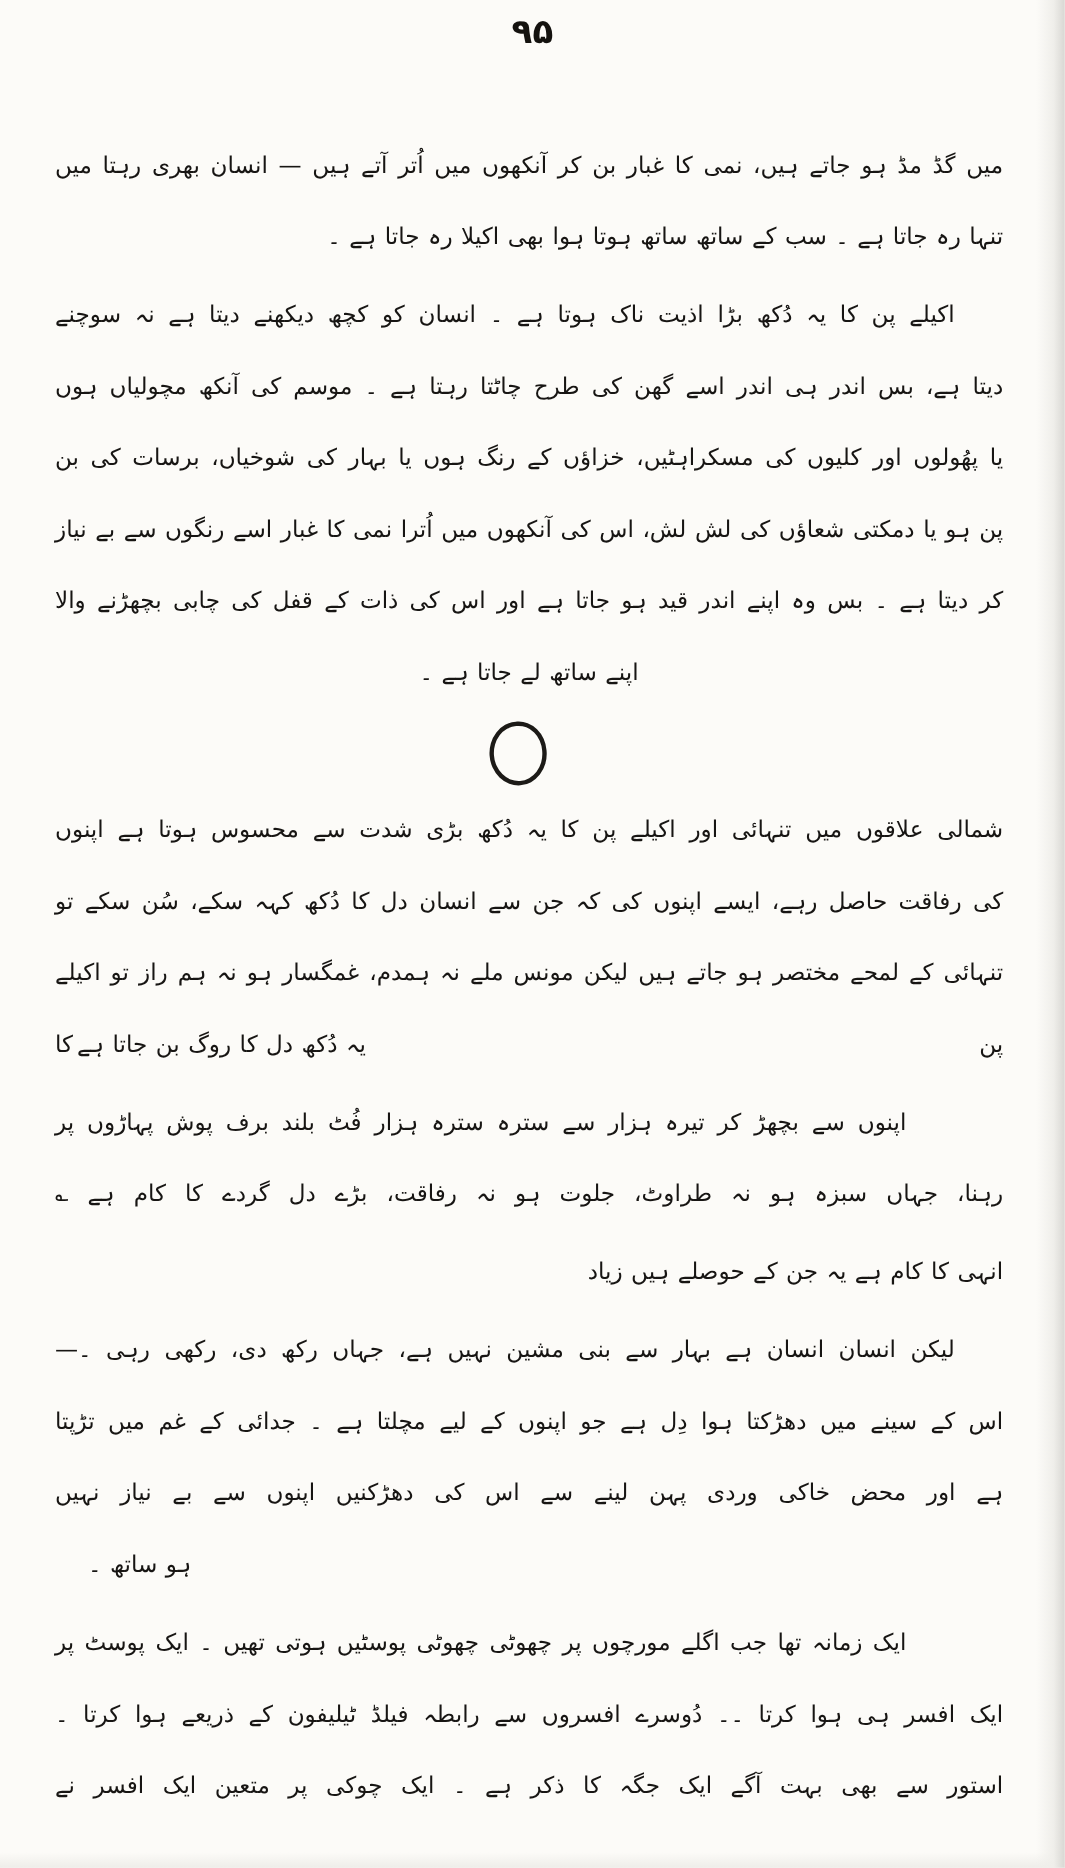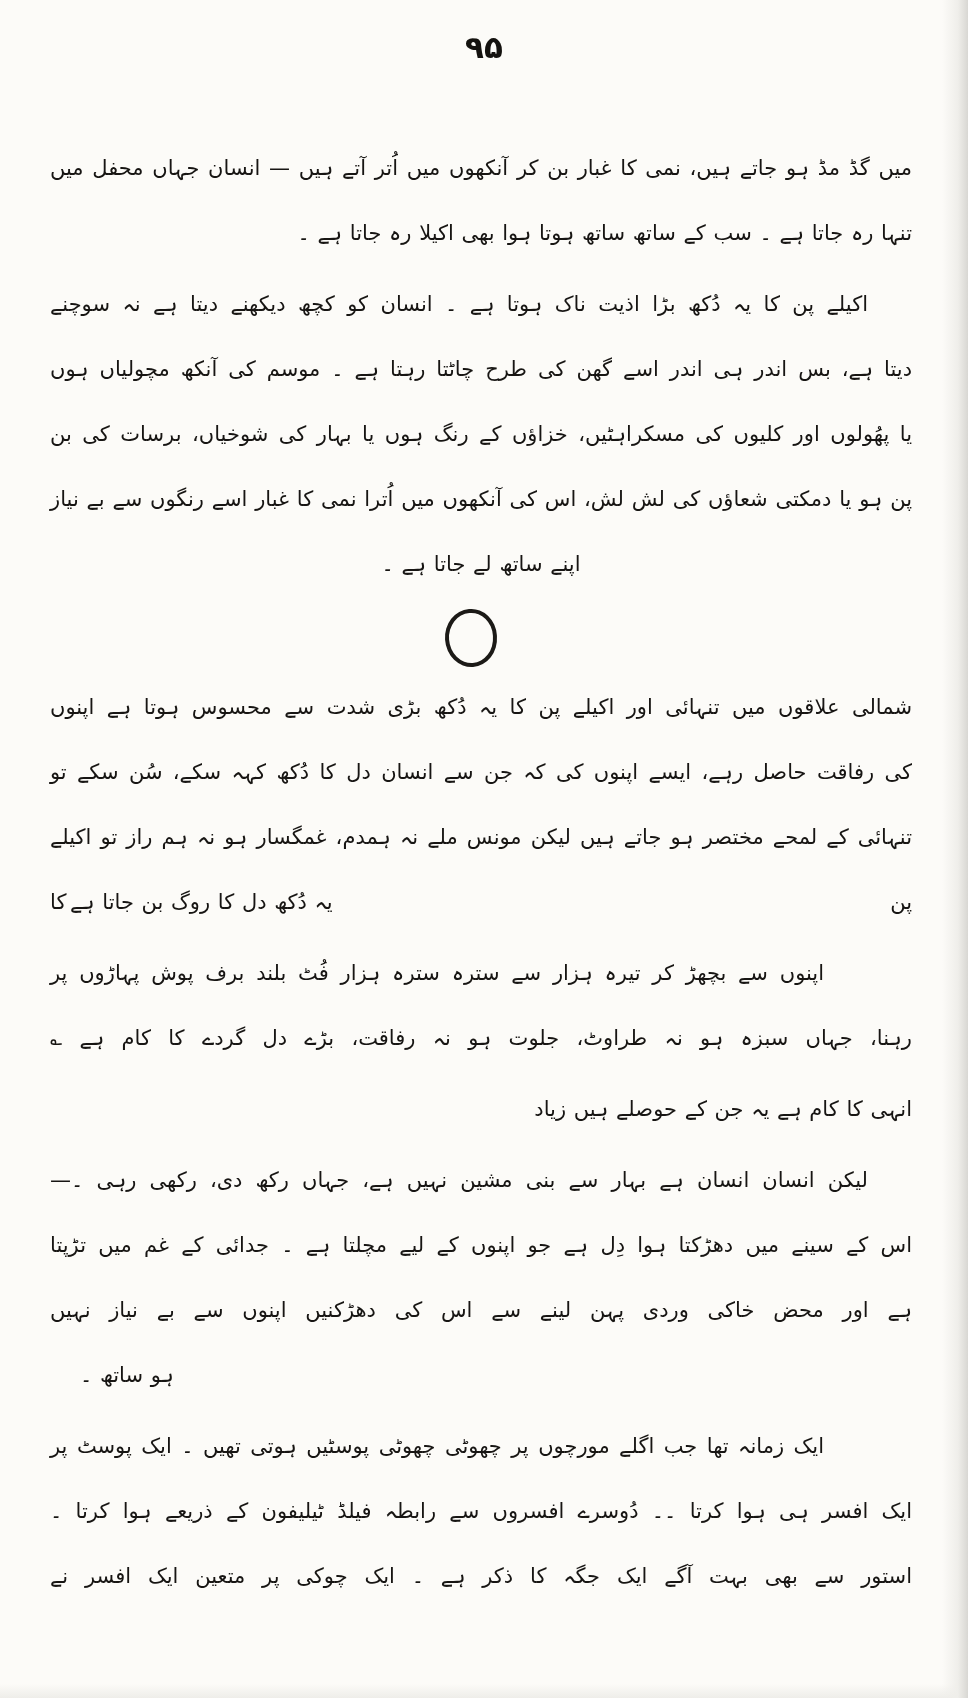--- a/index.html
+++ b/index.html
@@ -14,21 +14,20 @@
     margin: 0 auto;
     overflow: hidden;
     background:
       linear-gradient(to left, #d8d7d3 0px, #efeeea 10px, rgba(252,251,248,0) 26px),
       linear-gradient(to top, #eeede9 0px, rgba(252,251,248,0) 14px),
       #fcfbf8;
     font-family: "DejaVu Sans", sans-serif;
     color: #171513;
   }
   .page-number {
-    padding-top: 18px;
     height: 58px;
     line-height: 58px;
     text-align: center;
     font-size: 31px;
     font-weight: bold;
     color: #14120f;
   }
   .body-text {
     padding: 0 56px 0 50px;
     margin-top: 60px;
@@ -76,29 +75,30 @@
 </head>
 <body>
 
 <div class="page">
 
   <div class="page-number">۹۵</div>
 
   <div class="body-text">
 
     <div class="para">
-      <div class="ln full">میں گڈ مڈ ہو جاتے ہیں، نمی کا غبار بن کر آنکھوں میں اُتر آتے ہیں — انسان جہاں محفل میں</div>
+      <div class="ln full">میں گڈ مڈ ہو جاتے ہیں، نمی کا غبار بن کر آنکھوں میں اُتر آتے ہیں — انسان بھری رہتا میں</div>
       <div class="ln tail">تنہا رہ جاتا ہے ۔ سب کے ساتھ ساتھ ہوتا ہوا بھی اکیلا رہ جاتا ہے ۔</div>
     </div>
 
     <div class="para">
       <div class="ln full indent-sm">اکیلے پن کا یہ دُکھ بڑا اذیت ناک ہوتا ہے ۔ انسان کو کچھ دیکھنے دیتا ہے نہ سوچنے</div>
       <div class="ln full">دیتا ہے، بس اندر ہی اندر اسے گھن کی طرح چاٹتا رہتا ہے ۔ موسم کی آنکھ مچولیاں ہوں</div>
       <div class="ln full">یا پھُولوں اور کلیوں کی مسکراہٹیں، خزاؤں کے رنگ ہوں یا بہار کی شوخیاں، برسات کی بن</div>
       <div class="ln full">پن ہو یا دمکتی شعاؤں کی لش لش، اس کی آنکھوں میں اُترا نمی کا غبار اسے رنگوں سے بے نیاز</div>
+      <div class="ln full">کر دیتا ہے ۔ بس وہ اپنے اندر قید ہو جاتا ہے اور اس کی ذات کے قفل کی چابی بچھڑنے والا</div>
       <div class="ln tail-midleft">اپنے ساتھ لے جاتا ہے ۔</div>
     </div>
 
     <div class="divider-wrap">
       <div class="circle-ornament"></div>
     </div>
 
     <div class="para">
       <div class="ln full">شمالی علاقوں میں تنہائی اور اکیلے پن کا یہ دُکھ بڑی شدت سے محسوس ہوتا ہے اپنوں</div>
       <div class="ln full">کی رفاقت حاصل رہے، ایسے اپنوں کی کہ جن سے انسان دل کا دُکھ کہہ سکے، سُن سکے تو</div>

